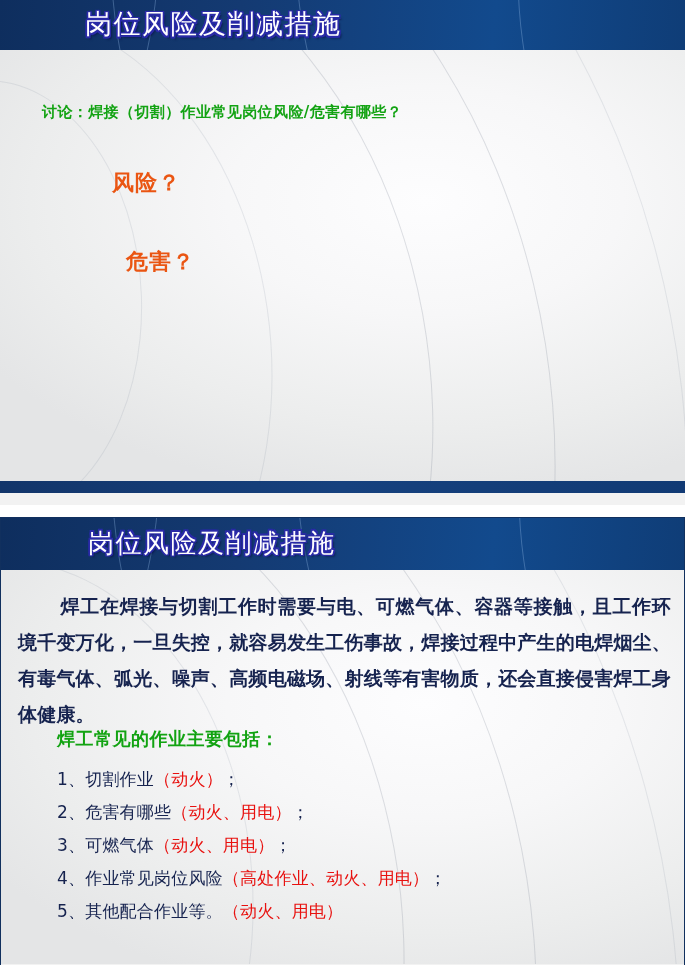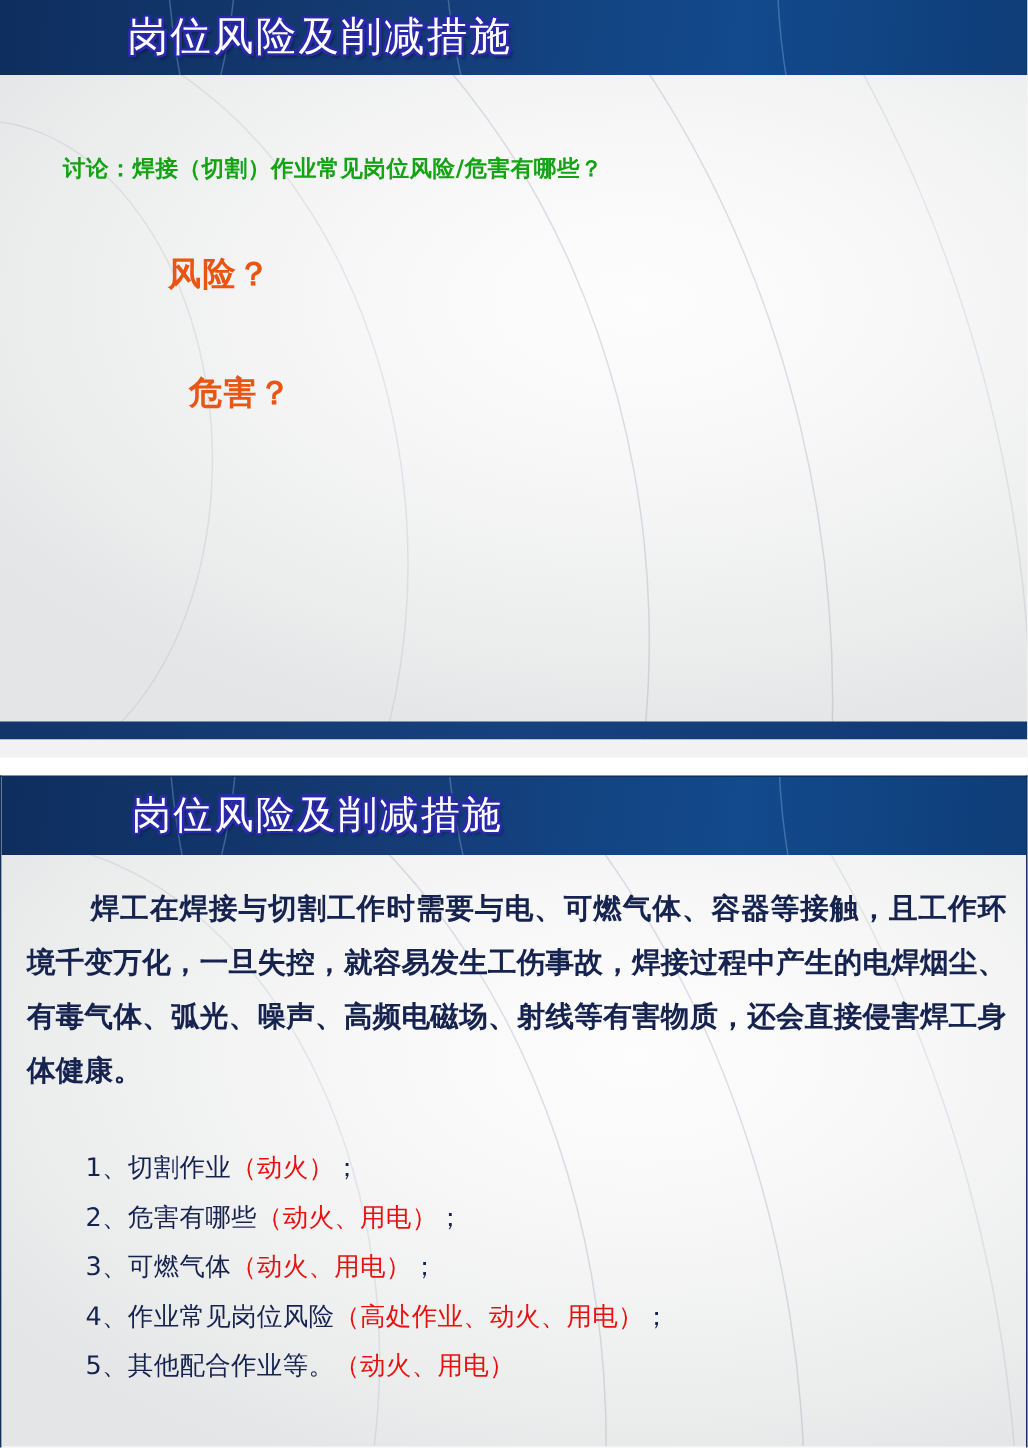--- a/index.html
+++ b/index.html
@@ -232,20 +232,21 @@
 
     <div class="body-area">
       <span class="arc a1"></span>
       <span class="arc a2"></span>
       <span class="arc a3 thin"></span>
       <span class="arc a4 thin"></span>
       <span class="arc a5 thin"></span>
 
       <div class="s2-para"><span class="indent"></span><span>焊工在焊接与切割工作时需要与电、可燃气体、容器等接触，且工作环境千变万化，一旦失控，就容易发生工伤事故，焊接过程中产生的电焊烟尘、有毒气体、弧光、噪声、高频电磁场、射线等有害物质，还会直接侵害焊工身体健康。</span></div>
 
+      <div class="s2-subhead">焊工常见的作业主要包括：</div>
 
       <div class="s2-list">
           <div class="li"><span>1、</span><span>切割作业</span><span class="hot">（动火）</span><span>；</span></div>
           <div class="li"><span>2、</span><span>危害有哪些</span><span class="hot">（动火、用电）</span><span>；</span></div>
           <div class="li"><span>3、</span><span>可燃气体</span><span class="hot">（动火、用电）</span><span>；</span></div>
           <div class="li"><span>4、</span><span>作业常见岗位风险</span><span class="hot">（高处作业、动火、用电）</span><span>；</span></div>
           <div class="li"><span>5、</span><span>其他配合作业等。</span><span class="hot">（动火、用电）</span><span></span></div>
         </div>
     </div>
   </div>

